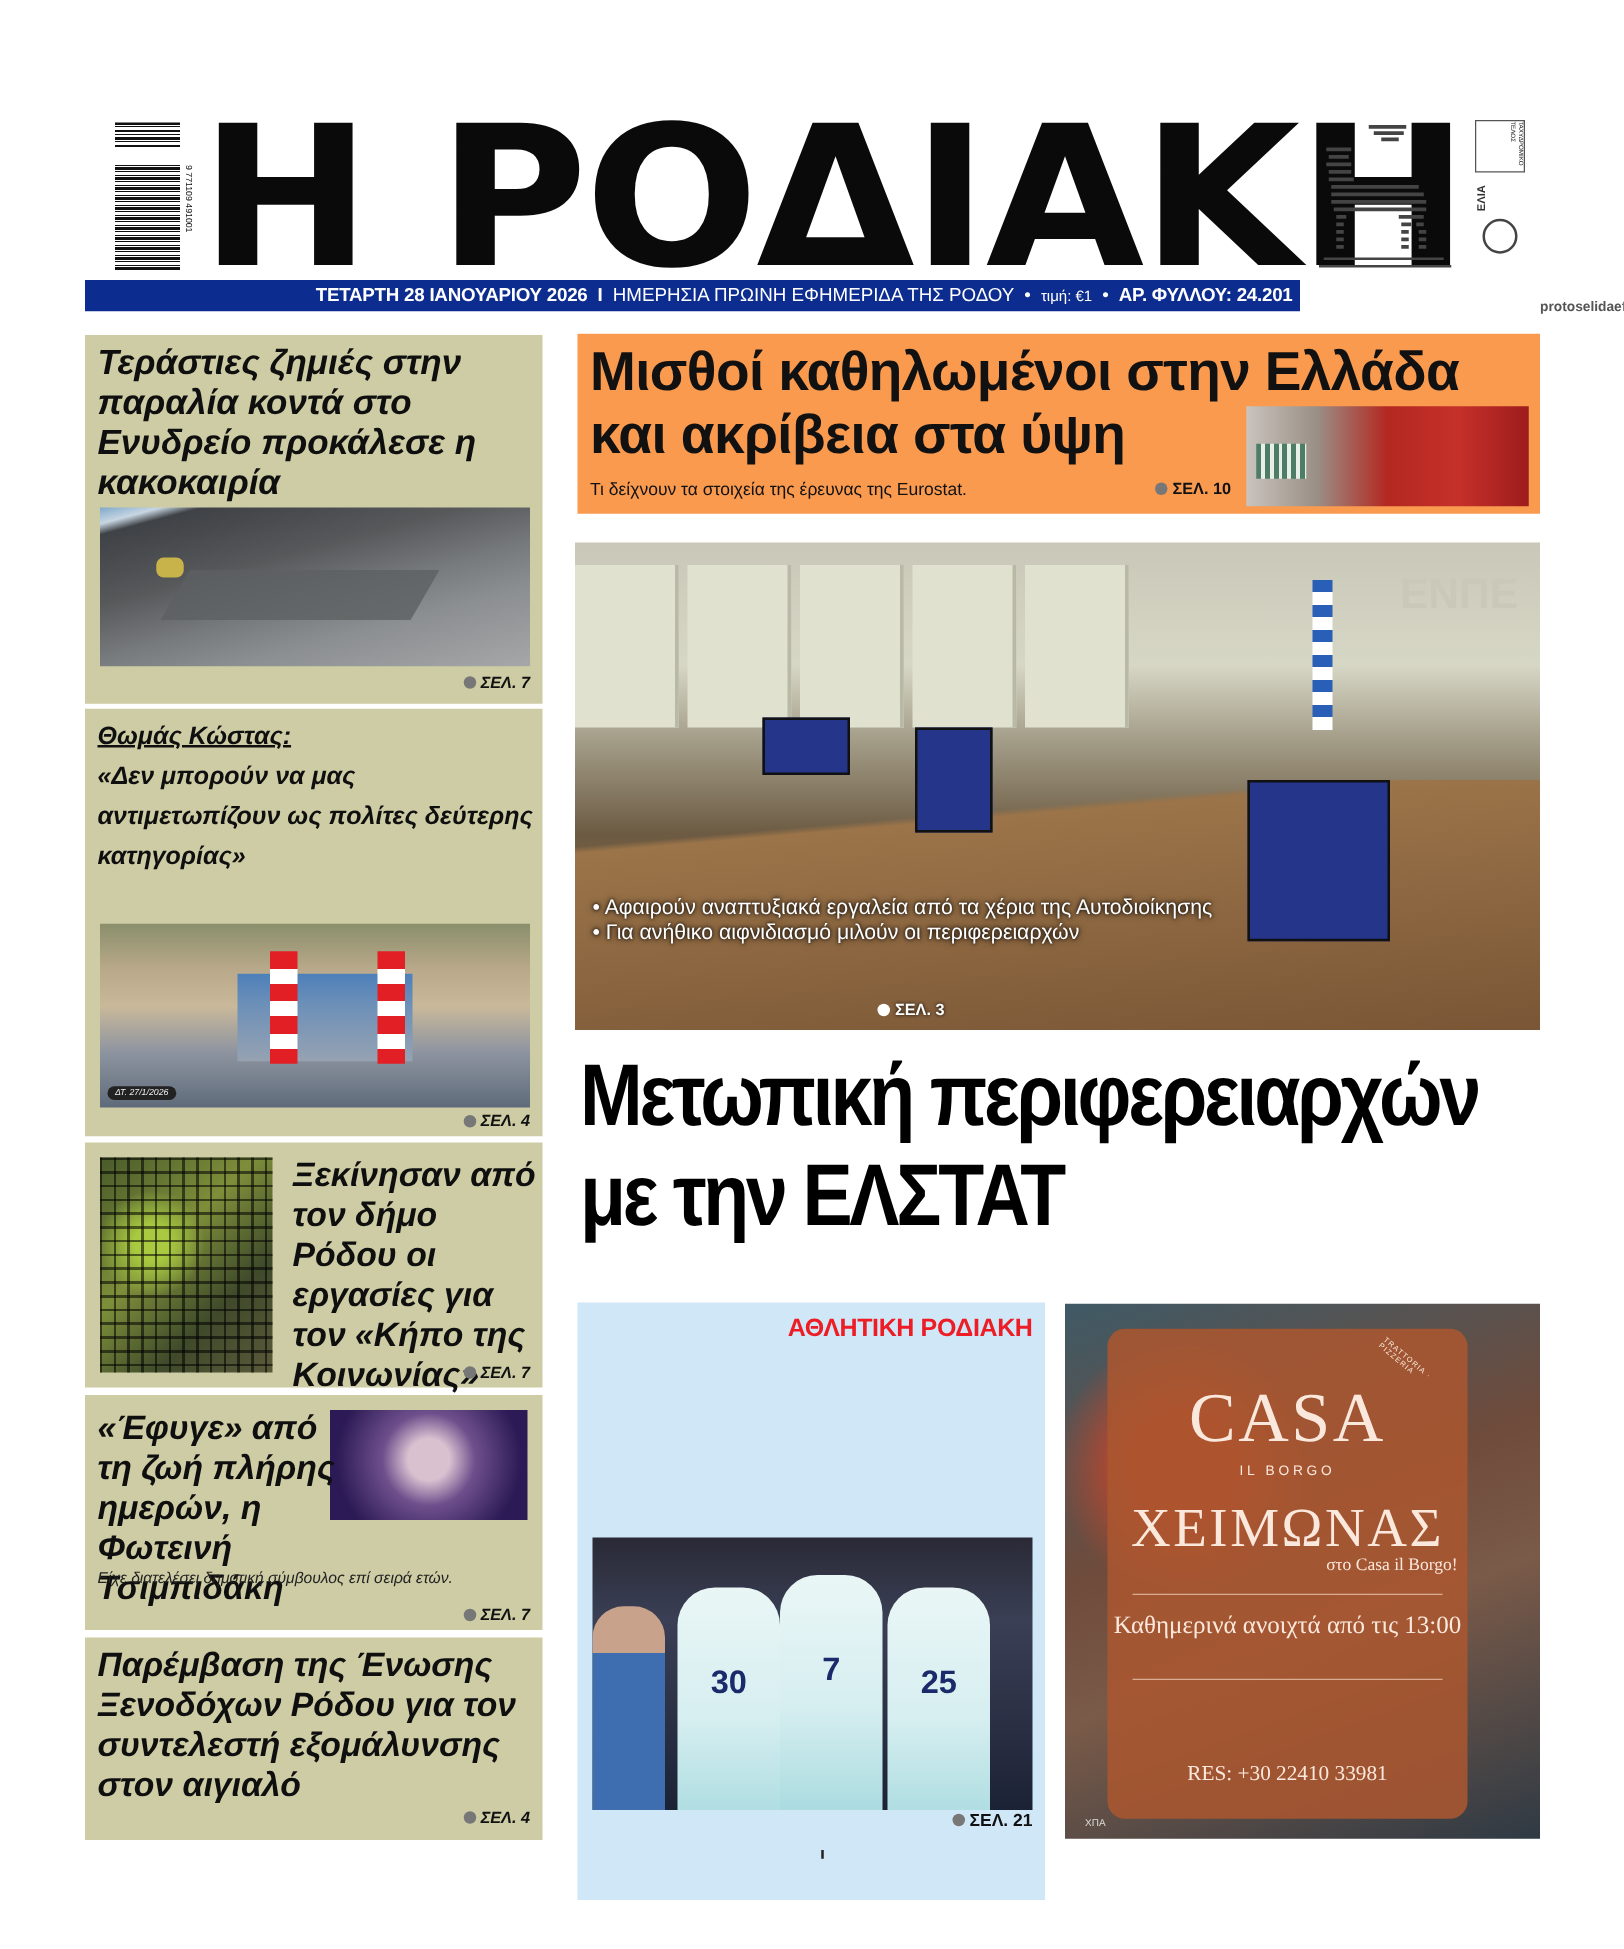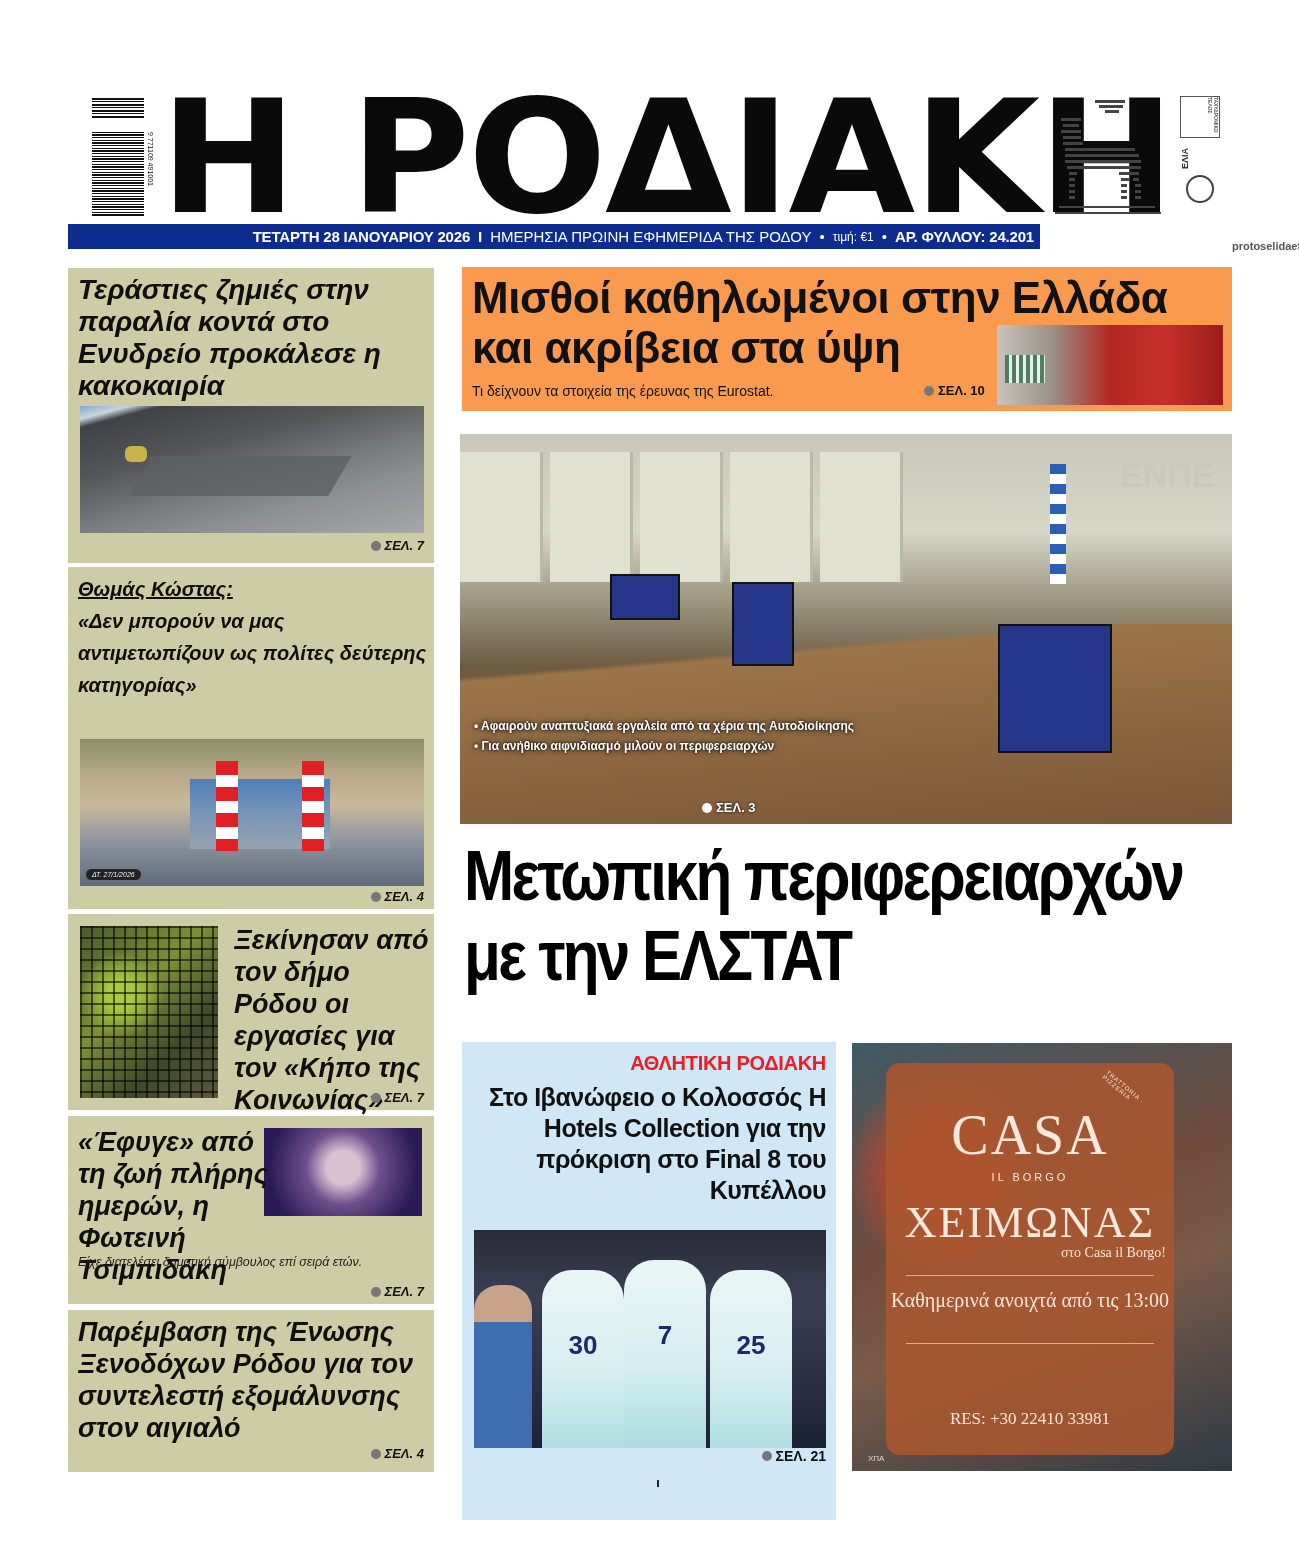--- a/index.html
+++ b/index.html
@@ -82,21 +82,21 @@
   .orange .photo .calc { position:absolute; left:8px; top:30px; width:40px; height:28px; background:repeating-linear-gradient(90deg,#4d7d65 0 4px,#e7efe9 4px 7px); }
 
   
   .mainphoto { position:absolute; left:460px; top:434px; width:772px; height:390px;
     background:linear-gradient(180deg,#c9c8b8 0%,#d7d7c6 25%,#a59f8a 40%,#6c5a42 60%,#8c6a42 80%,#7a5a3a 100%); overflow:hidden; }
   .mainphoto .win { position:absolute; top:18px; height:130px; width:80px; background:#e1e1d0; border-right:3px solid #b9b9a8; }
   .mainphoto .table { position:absolute; left:0; top:190px; width:772px; height:200px; background:linear-gradient(175deg,transparent 20%,#9b7449 22%,#7a5636 100%); }
   .mainphoto .screen { position:absolute; background:#24358a; border:2px solid #111; }
   .mainphoto .flag { position:absolute; left:590px; top:30px; width:16px; height:120px; background:repeating-linear-gradient(180deg,#2a5fb8 0 10px,#fff 10px 20px); }
   .mainphoto .logo { position:absolute; left:660px; top:22px; color:#c9c9b9; font-size:34px; font-weight:bold; }
-  .bullets { position:absolute; left:14px; top:282px; color:#fff; font-weight:bold; font-size:12px; line-height:20px; text-shadow:0 0 3px #000, 0 0 6px rgba(0,0,0,.7); }
+  .bullets { position:absolute; left:14px; top:282px; color:#fff; font-weight:normal; font-size:17px; line-height:20px; text-shadow:0 0 3px #000, 0 0 6px rgba(0,0,0,.7); }
   .bullets div { padding-left:12px; text-indent:-12px; }
   .mainphoto .sel { color:#fff; right:auto; left:242px; top:366px; text-shadow:0 0 3px #000; }
   .mainphoto .sel .dot { background:#fff; }
 
   .headline { position:absolute; left:464px; top:836px; margin:0; font-family:"Liberation Sans", sans-serif; font-weight:bold; font-size:70px; line-height:80px; letter-spacing:-3px; color:#000; transform:scaleX(0.86); transform-origin:left top; width:900px; }
 
   
   .sports { position:absolute; left:462px; top:1042px; width:374px; height:478px; background:#cfe7f7; }
   .sports .kicker { position:absolute; right:10px; top:10px; color:#ee1c25; font-size:20px; font-weight:bold; letter-spacing:-0.3px; }
   .sports h2 { position:absolute; right:10px; top:40px; margin:0; text-align:right; font-size:25px; line-height:31px; font-weight:bold; width:360px; letter-spacing:-0.5px; }
@@ -268,21 +268,20 @@
     </div>
 </div>
 
 <h1 class="headline">
   <span>Μετωπική περιφερειαρχών</span><br>
   <span>με την ΕΛΣΤΑΤ</span>
 </h1>
 
 <div class="sports">
   <div class="kicker">ΑΘΛΗΤΙΚΗ ΡΟΔΙΑΚΗ</div>
-  <h2>Στο Ιβανώφειο ο Κολοσσός H Hotels Collection για την πρόκριση στο Final 8 του Κυπέλλου</h2>
   <div class="photo">
     <div class="coach"></div>
     <div class="player" style="left:68px;">
         <span>30</span>
       </div>
     <div class="player" style="left:150px;top:30px;">
         <span>7</span>
       </div>
     <div class="player" style="left:236px;">
         <span>25</span>

